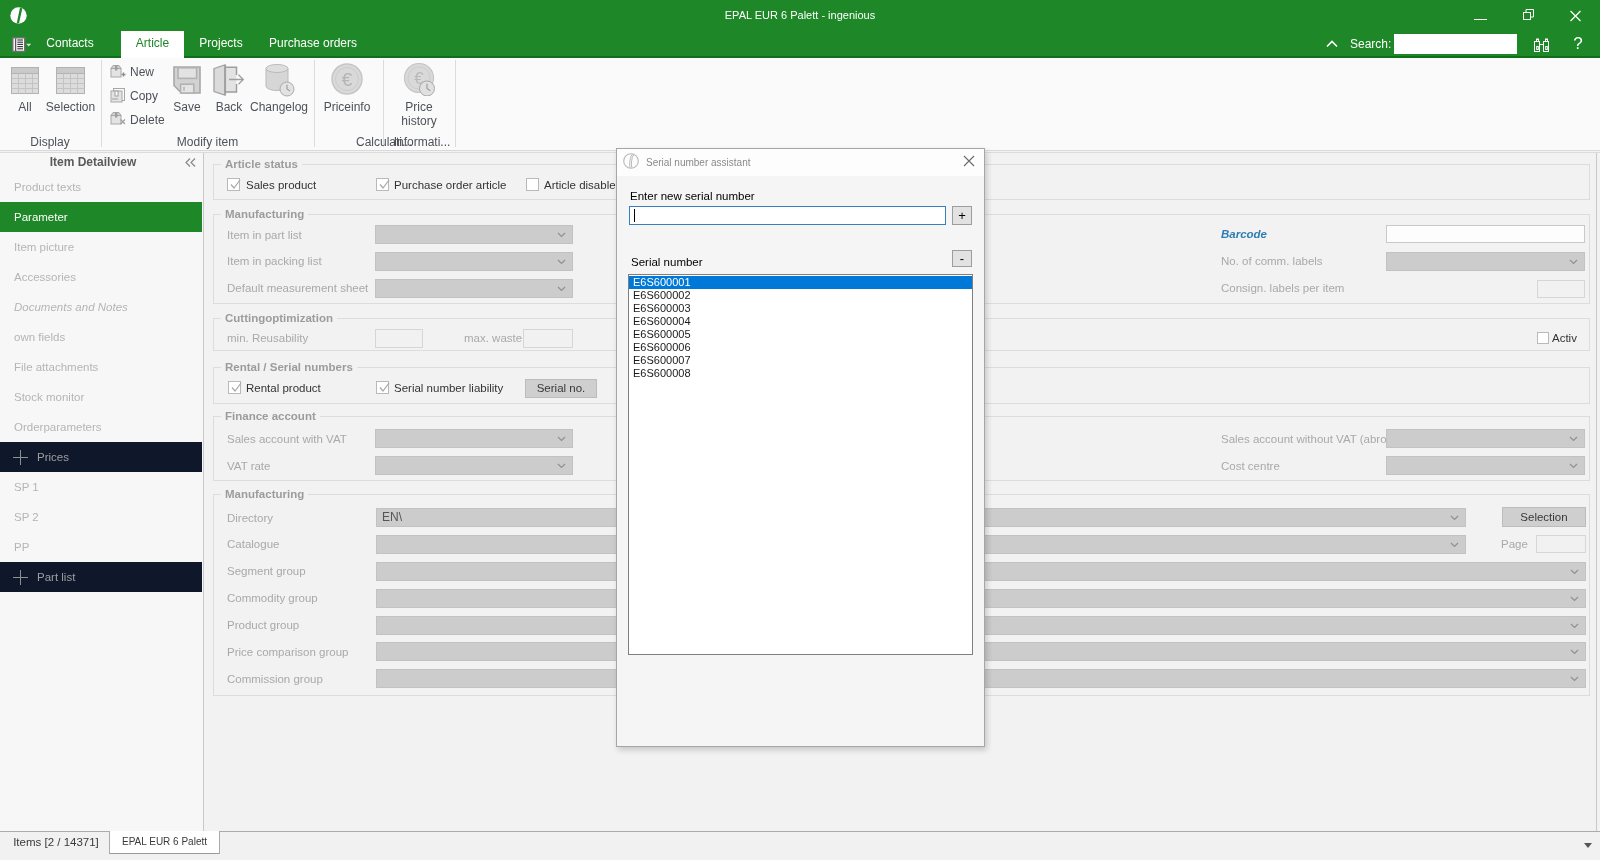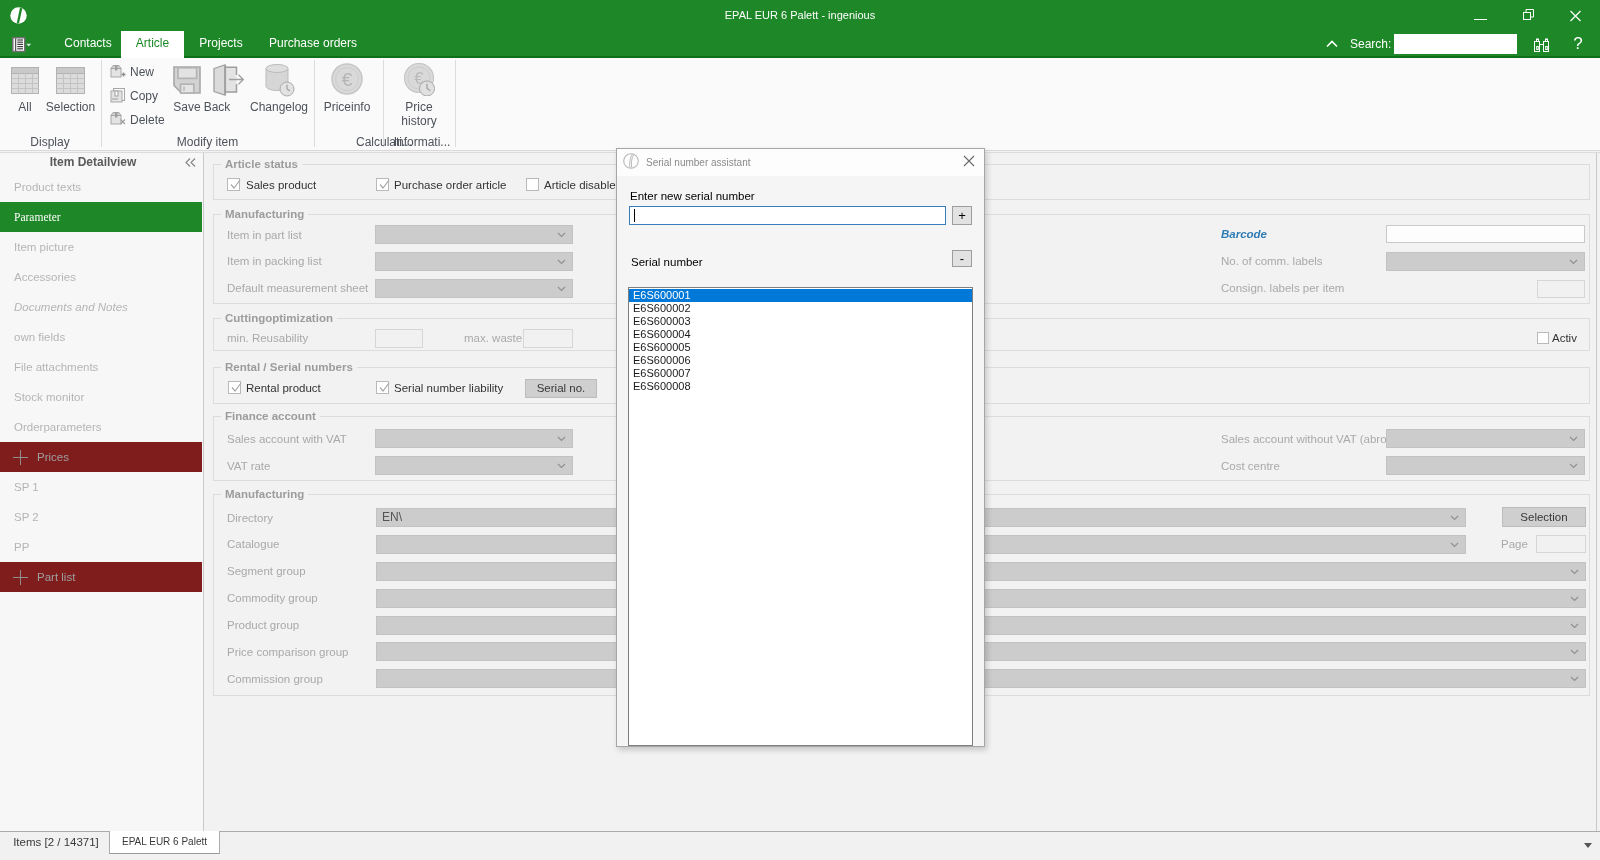--- a/index.html
+++ b/index.html
@@ -13,21 +13,21 @@
 .toptab { position:absolute; top:31px; height:25px; line-height:25px; color:#fff; font-size:12px; text-align:center; }
 #tab-article { position:absolute; left:121px; top:31px; width:63px; height:27px; background:#fff; color:#1e8727; font-size:12px; text-align:center; line-height:25px; z-index:2; }
 
 .rsep { position:absolute; width:1px; background:#dcdcdc; }
 .rlabel { position:absolute; top:135px; height:15px; line-height:15px; text-align:center; color:#4d525a; font-size:12px; }
 .rbtn-label { position:absolute; top:100px; text-align:center; color:#4d525a; font-size:12px; line-height:14px; }
 .rsmall { position:absolute; color:#4d525a; font-size:12px; line-height:16px; }
 
 .sb-item { position:absolute; left:0; width:202px; height:30px; line-height:30px; padding-left:14px; color:#b5b5b5; font-size:11.5px; }
 .sb-sel { background:#1e8727; color:#fff; }
-.sb-band { background:#7f1d1d; color:#9f9f9f; padding-left:37px; }
+.sb-band { background:#0f172a; color:#9f9f9f; padding-left:37px; }
 
 .group { position:absolute; border:1px solid #dcdcdc; }
 .glabel { position:absolute; background:#f2f2f2; padding:0 4px; font-weight:bold; color:#9c9c9c; font-size:11.5px; line-height:14px; }
 .flabel { position:absolute; color:#a9a9a9; font-size:11.5px; line-height:14px; white-space:nowrap; }
 .dark { color:#333; }
 .dd { position:absolute; background:#cccccc; border:1px solid #c2c2c2; }
 .chev { position:absolute; right:6px; top:50%; margin-top:-3px; }
 .inp { position:absolute; background:#f1f1f1; border:1px solid #d6d6d6; }
 .winp { position:absolute; background:#fdfdfd; border:1px solid #c9c9c9; }
 .cb { position:absolute; width:13px; height:13px; background:#fff; border:1px solid #b9b9b9; }
@@ -57,21 +57,21 @@
   <line x1="3.6" y1="1.5" x2="3.6" y2="14" stroke="#555" stroke-width="1.3"></line>
   <g stroke="#3d3d3d" stroke-width="1.2">
     <line x1="5.3" y1="3" x2="11" y2="3"></line>
     <line x1="5.3" y1="5.2" x2="11" y2="5.2"></line>
     <line x1="5.3" y1="7.4" x2="11" y2="7.4"></line>
     <line x1="5.3" y1="9.6" x2="11" y2="9.6"></line>
     <line x1="5.3" y1="11.8" x2="11" y2="11.8"></line>
   </g>
   <path d="M 14.2 6.8 L 19.2 6.8 L 16.7 9.5 Z" fill="#e7efe7" opacity="0.9"></path>
 </svg>
-<div class="toptab" style="left:53px;width:70px;">Contacts</div>
+<div class="toptab" style="left:35px;width:70px;">Contacts</div>
 <div id="tab-article">Article</div>
 <div class="toptab" style="left:186px;width:70px;">Projects</div>
 <div class="toptab" style="left:256px;width:114px;">Purchase orders</div>
 <svg class="abs" style="left:1325px;top:39px" width="14" height="10" viewBox="0 0 14 10">
   <path d="M 2 7.5 L 7 2.5 L 12 7.5" fill="none" stroke="#fff" stroke-width="1.6"></path>
 </svg>
 <div class="abs" style="left:1350px;top:31px;height:26px;line-height:26px;color:#fff;font-size:12px;">Search:</div>
 <div class="abs" style="left:1394px;top:34px;width:123px;height:20px;background:#fff;"></div>
 <svg class="abs" style="left:1533px;top:37px" width="17" height="17" viewBox="0 0 17 17">
   <g fill="none" stroke="#fff" stroke-width="1">
@@ -157,21 +157,21 @@
 
 <svg class="abs" style="left:213px;top:64px" width="32" height="32" viewBox="0 0 32 32">
   <rect x="13" y="2.8" width="10.5" height="25.8" fill="#e3e3e3"></rect>
   <g fill="none" stroke="#9f9f9f" stroke-width="1.5">
     <path d="M 13 3.3 H 23.5 V 11 M 23.5 20 V 28 H 13"></path>
   </g>
   <path d="M 1 4.5 L 12 1 V 31 L 1 27.5 Z" fill="#dbdbdb" stroke="#a2a2a2" stroke-width="1.3"></path>
   <line x1="12.1" y1="0.9" x2="12.1" y2="31.1" stroke="#a2a2a2" stroke-width="2"></line>
   <path d="M 16 15.5 H 30 M 25.5 10.8 L 30.3 15.5 L 25.5 20.2" fill="none" stroke="#9f9f9f" stroke-width="1.3"></path>
 </svg>
-<div class="rbtn-label" style="left:190px;width:54px;">Back</div>
+<div class="rbtn-label" style="left:202px;width:54px;">Back</div>
 
 <svg class="abs" style="left:265px;top:64px" width="34" height="33" viewBox="0 0 34 33">
   <path d="M 1 4.5 V 22 C 1 24.5 6 26.5 12 26.5 C 18 26.5 23 24.5 23 22 V 4.5" fill="#d6d6d6" stroke="#bbbbbb"></path>
   <ellipse cx="12" cy="4.5" rx="11" ry="4" fill="#dedede" stroke="#bbbbbb"></ellipse>
   <circle cx="22" cy="25" r="7" fill="#e2e2e2" stroke="#ababab"></circle>
   <path d="M 22 20.8 V 25 L 25 27" fill="none" stroke="#a0a0a0" stroke-width="1.2"></path>
 </svg>
 <div class="rbtn-label" style="left:247px;width:64px;">Changelog</div>
 
 <svg class="abs" style="left:331px;top:63px" width="32" height="32" viewBox="0 0 32 32">
@@ -190,21 +190,21 @@
 </svg>
 <div class="rbtn-label" style="left:389px;width:60px;">Price<br>history</div>
 
 <div class="abs" style="left:0;top:153px;width:203px;height:678px;background:#f7f7f7;"></div>
 <div class="abs" style="left:203px;top:153px;width:1px;height:678px;background:#c9c9c9;"></div>
 <div class="abs" style="left:0;top:154px;width:186px;height:17px;font-weight:bold;color:#5a5a5a;font-size:12px;text-align:center;line-height:17px;">Item Detailview</div>
 <svg class="abs" style="left:185px;top:158px" width="12" height="9" viewBox="0 0 12 9">
   <path d="M 5 0.5 L 1 4.5 L 5 8.5 M 10 0.5 L 6 4.5 L 10 8.5" fill="none" stroke="#888" stroke-width="1.2"></path>
 </svg>
 <div class="sb-item" style="top:172px;">Product texts</div>
-<div class="sb-item sb-sel" style="top:202px;font-family:Liberation Serif, serif;">Parameter</div>
+<div class="sb-item sb-sel" style="top:202px;">Parameter</div>
 <div class="sb-item" style="top:232px;">Item picture</div>
 <div class="sb-item" style="top:262px;">Accessories</div>
 <div class="sb-item" style="top:292px;font-style:italic;">Documents and Notes</div>
 <div class="sb-item" style="top:322px;">own fields</div>
 <div class="sb-item" style="top:352px;">File attachments</div>
 <div class="sb-item" style="top:382px;">Stock monitor</div>
 <div class="sb-item" style="top:412px;">Orderparameters</div>
 <div class="sb-item sb-band" style="top:442px;">Prices</div>
 <div class="sb-item" style="top:472px;">SP 1</div>
 <div class="sb-item" style="top:502px;">SP 2</div>
@@ -374,21 +374,21 @@
 <div class="abs" style="left:646px;top:149px;height:27px;line-height:27px;color:#8a8a8a;font-size:10px;">Serial number assistant</div>
 <svg class="abs" style="left:963px;top:155px" width="12" height="12" viewBox="0 0 12 12">
   <path d="M 1 1 L 11 11 M 11 1 L 1 11" stroke="#696969" stroke-width="1.1"></path>
 </svg>
 <div class="abs" style="left:630px;top:189px;color:#000;font-size:11.5px;line-height:14px;">Enter new serial number</div>
 <div class="abs" style="left:629px;top:206px;width:317px;height:19px;background:#fff;border:1px solid #3a7dbd;"></div>
 <div class="abs" style="left:634px;top:209px;width:1px;height:13px;background:#000;"></div>
 <div class="abs" style="left:952px;top:206px;width:20px;height:19px;background:#e2e2e2;border:1px solid #9d9d9d;text-align:center;line-height:17px;font-size:13px;color:#000;">+</div>
 <div class="abs" style="left:631px;top:255px;color:#000;font-size:11.5px;line-height:14px;">Serial number</div>
 <div class="abs" style="left:952px;top:250px;width:20px;height:17px;background:#e2e2e2;border:1px solid #9d9d9d;text-align:center;line-height:15px;font-size:13px;color:#000;">-</div>
-<div class="abs" style="left:628px;top:287px;width:345px;height:459px;background:#fff;border:1px solid #7f7f7f;">
+<div class="abs" style="left:628px;top:274px;width:345px;height:381px;background:#fff;border:1px solid #7f7f7f;">
   <div class="ditem" style="background:#0078d7;color:#fff;margin-top:1px;">E6S600001</div>
   <div class="ditem">E6S600002</div>
   <div class="ditem">E6S600003</div>
   <div class="ditem">E6S600004</div>
   <div class="ditem">E6S600005</div>
   <div class="ditem">E6S600006</div>
   <div class="ditem">E6S600007</div>
   <div class="ditem">E6S600008</div>
 </div>
 

